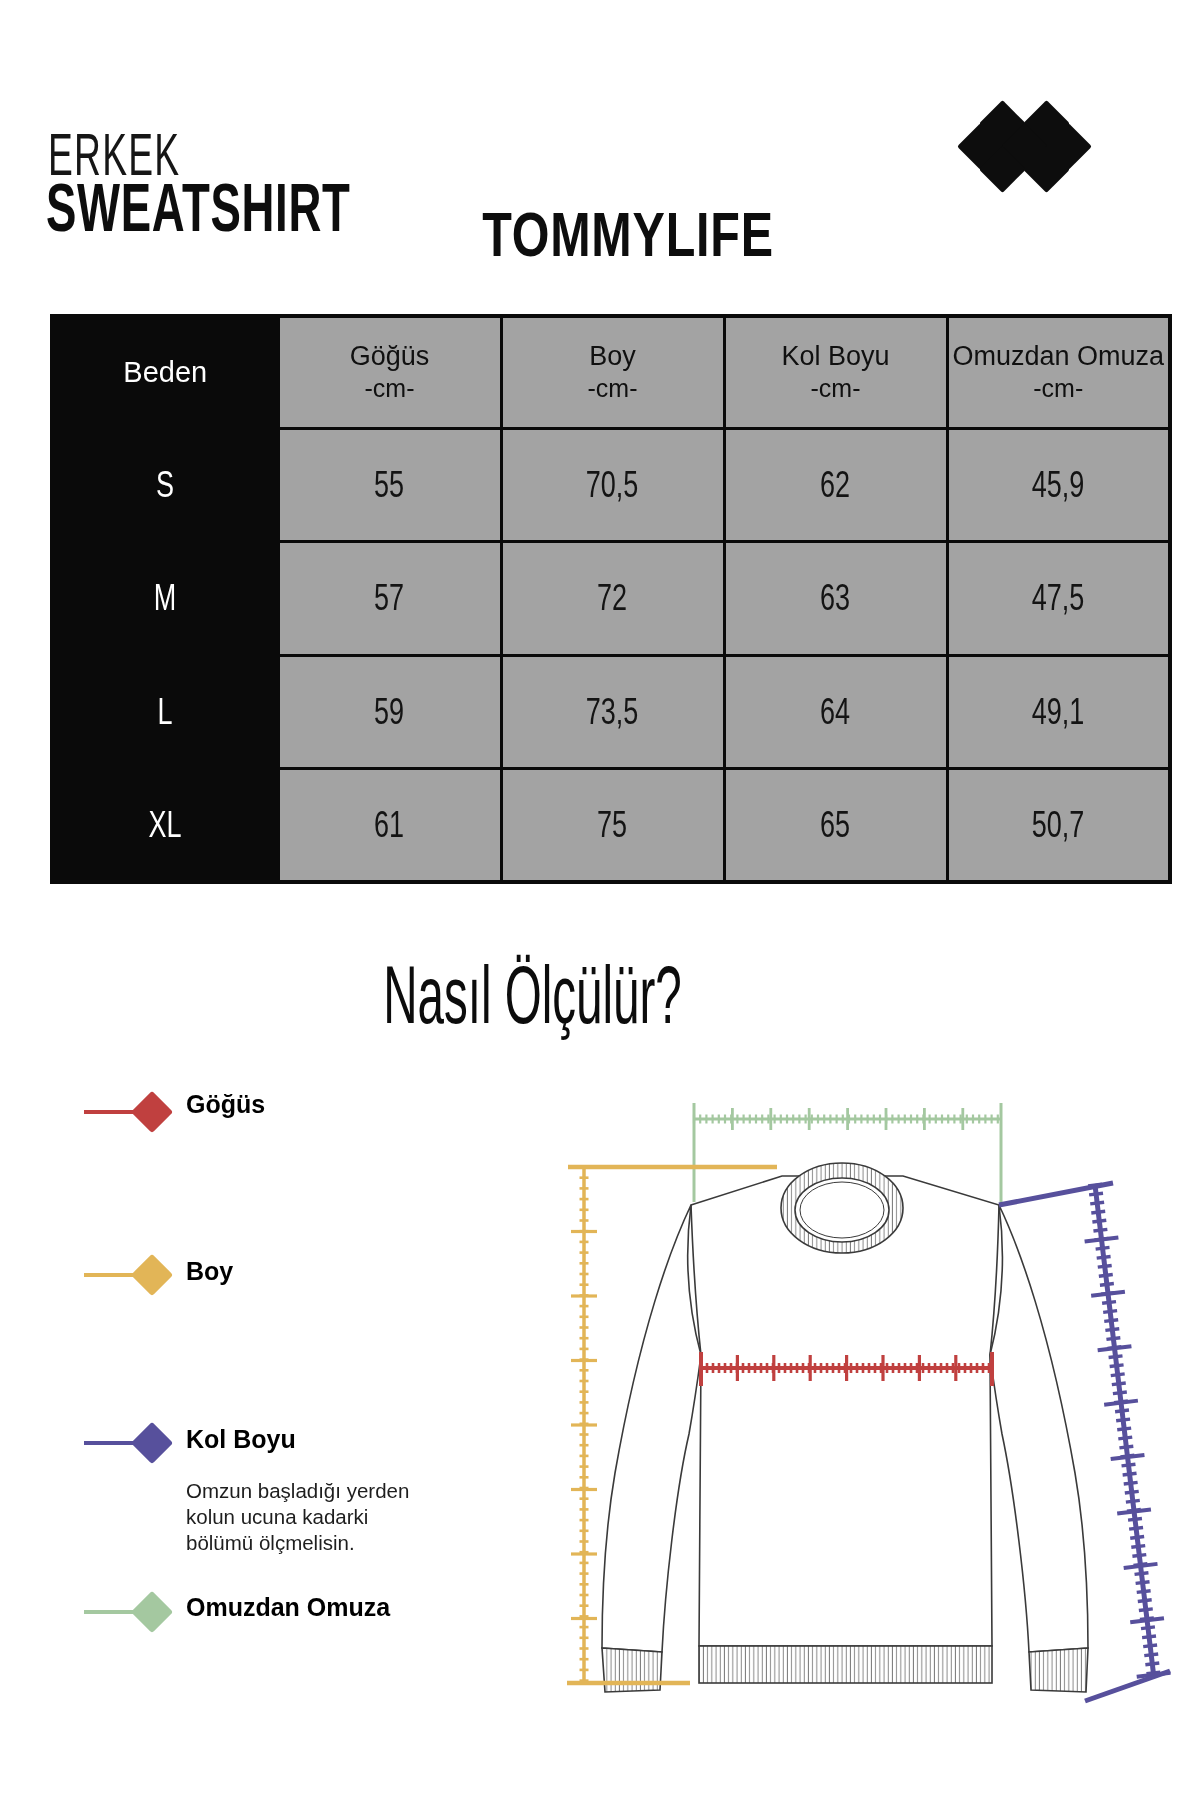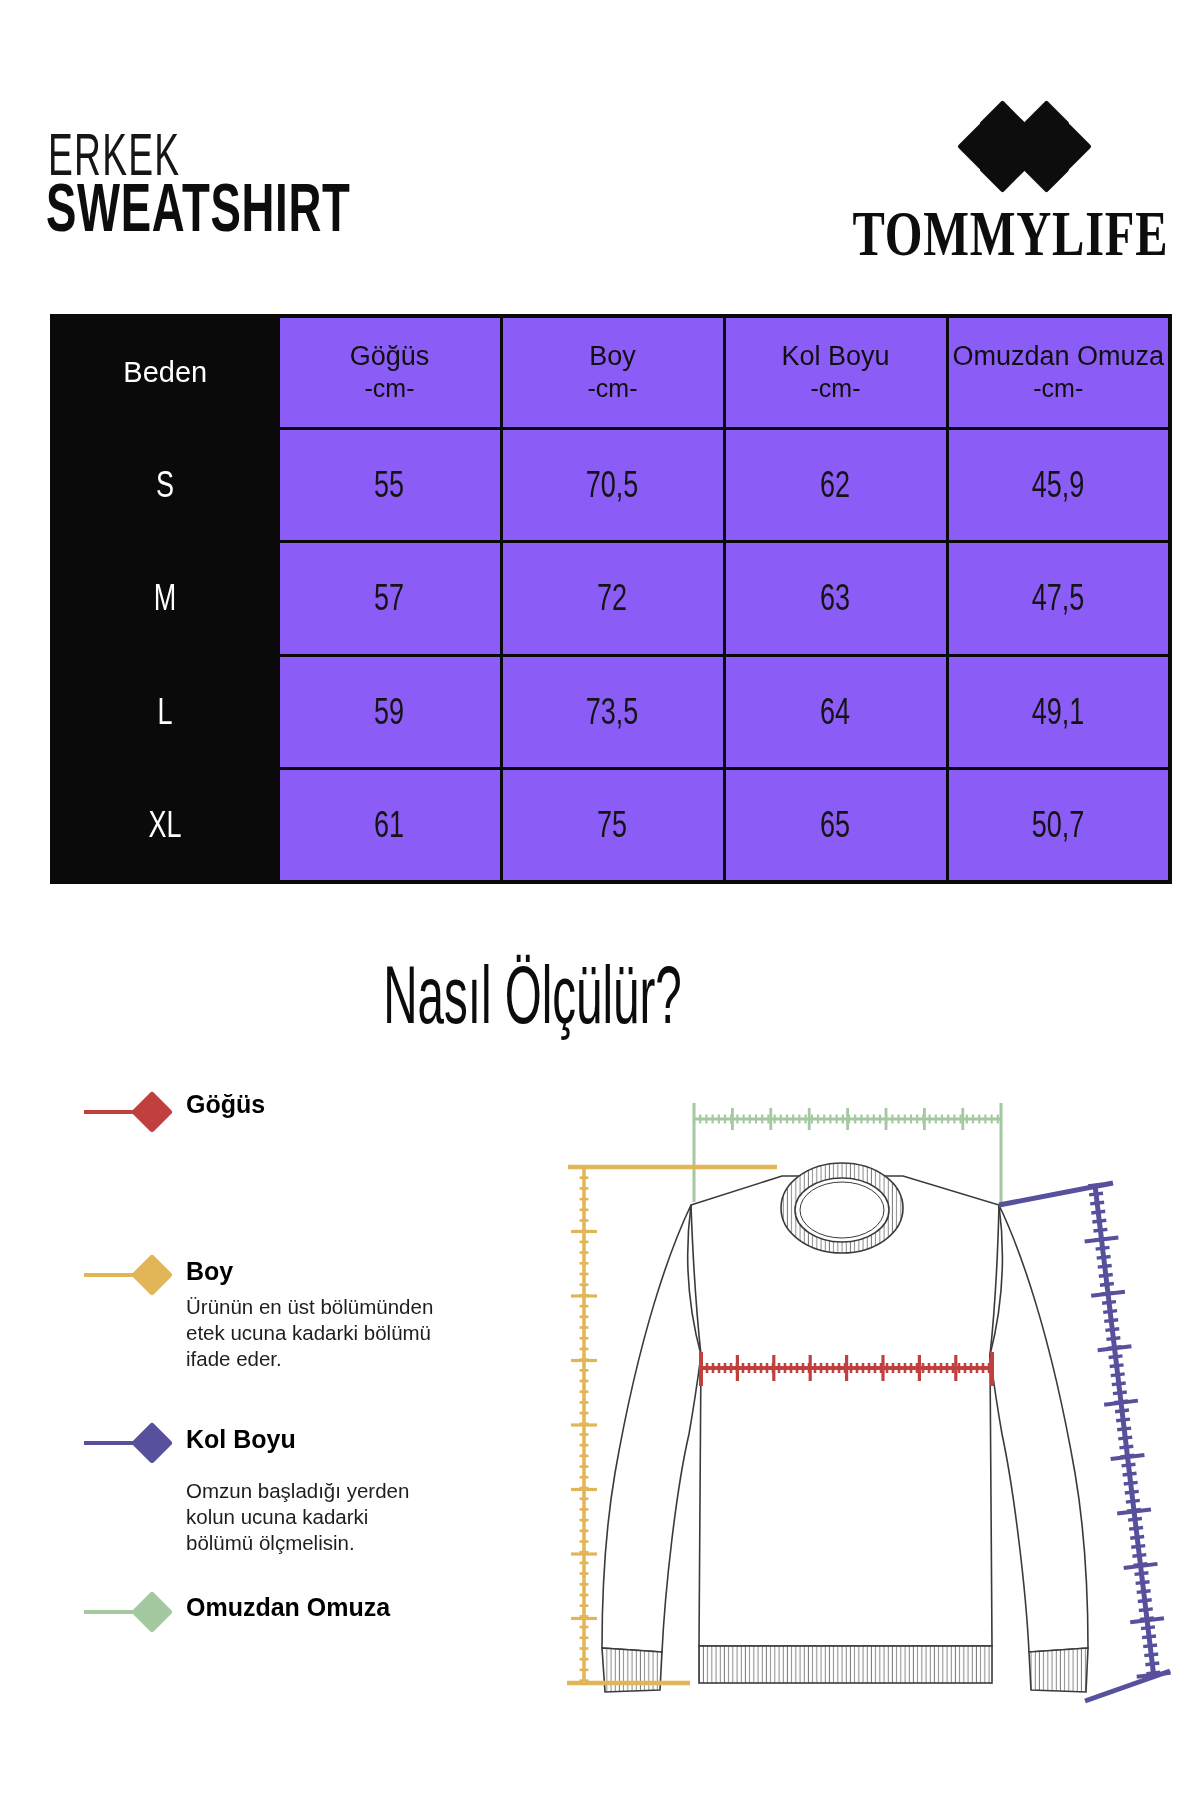--- a/index.html
+++ b/index.html
@@ -3,29 +3,29 @@
 <meta charset="utf-8">
 <style>
   html,body{margin:0;padding:0;}
   body{
     width:1200px;height:1800px;position:relative;background:#fff;
     font-family:"Liberation Sans",sans-serif;color:#111;overflow:hidden;
   }
   .abs{position:absolute;}
   
   .cond{display:inline-block;transform-origin:left top;white-space:nowrap;}
-  .brandwrap{left:0;top:198px;width:1168px;text-align:right;font-family:Liberation Serif, serif;}
+  .brandwrap{left:0;top:198px;width:1168px;text-align:center;}
   .brand{font-size:63px;font-weight:700;letter-spacing:1px;transform:scaleX(.77);transform-origin:right top;color:#0d0d0d;}
   .howtitle{left:0;top:948px;width:1064px;text-align:center;}
   .howtitle span{display:inline-block;font-size:82px;font-weight:300;transform:scaleX(.58);transform-origin:center top;white-space:nowrap;color:#0c0c0c;}
 
   
   table.size{
     position:absolute;left:50px;top:314px;width:1118px;height:570px;
-    border-collapse:collapse;table-layout:fixed;background:#8b5cf6;
+    border-collapse:collapse;table-layout:fixed;background:#a3a3a3;
     border:4px solid #0a0a0a;
   }
   table.size th,table.size td{
     border:3px solid #0a0a0a;text-align:center;vertical-align:middle;padding:0;
   }
   table.size col.c0{width:226px;}
   table.size col.cn{width:223px;}
   .dark{background:#0a0a0a;color:#fff;}
   .col-label{font-size:27px;font-weight:400;line-height:1.18;color:#101010;}
   .col-unit{font-size:25px;font-weight:400;line-height:1.2;color:#101010;}
@@ -425,21 +425,20 @@
       <rect x="137" y="1597" width="30" height="30" rx="3" transform="rotate(45 152 1612)" fill="#A4C8A0"></rect>
     </g>
   </g>
 </svg>
 
 <div class="abs" style="left:186px;top:1089px;">
   <div class="leg-title">Göğüs</div>
 </div>
 <div class="abs" style="left:186px;top:1256px;">
   <div class="leg-title">Boy</div>
-  <div class="leg-desc" style="width:255px;">Ürünün en üst bölümünden etek ucuna kadarki bölümü ifade eder.</div>
 </div>
 <div class="abs" style="left:186px;top:1424px;">
   <div class="leg-title">Kol Boyu</div>
   <div class="leg-desc" style="width:235px;margin-top:24px;">Omzun başladığı yerden kolun ucuna kadarki bölümü ölçmelisin.</div>
 </div>
 <div class="abs" style="left:186px;top:1592px;">
   <div class="leg-title">Omuzdan Omuza</div>
 </div>
 
 </body></html>

